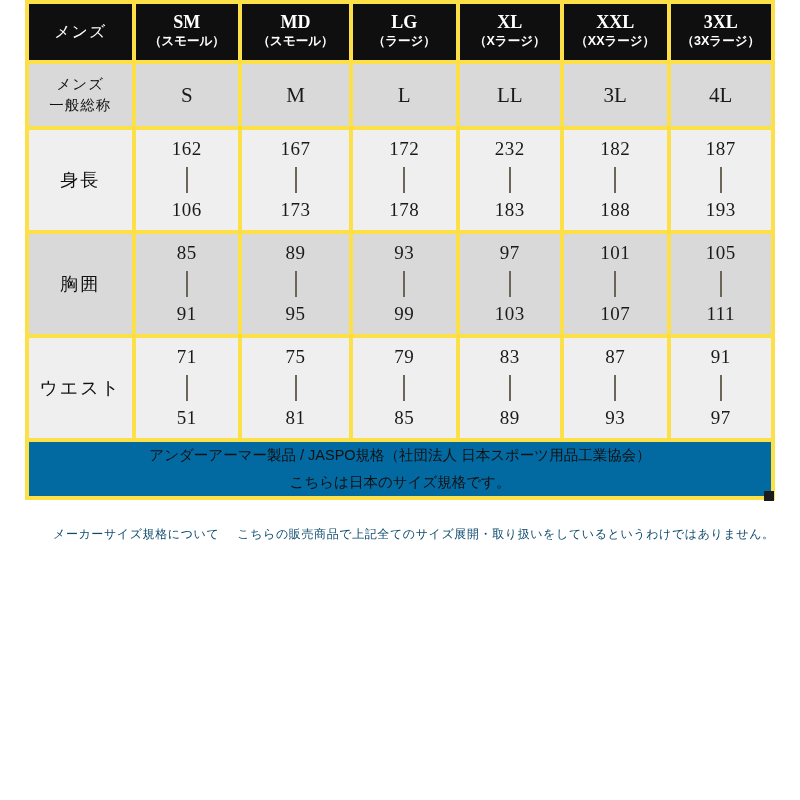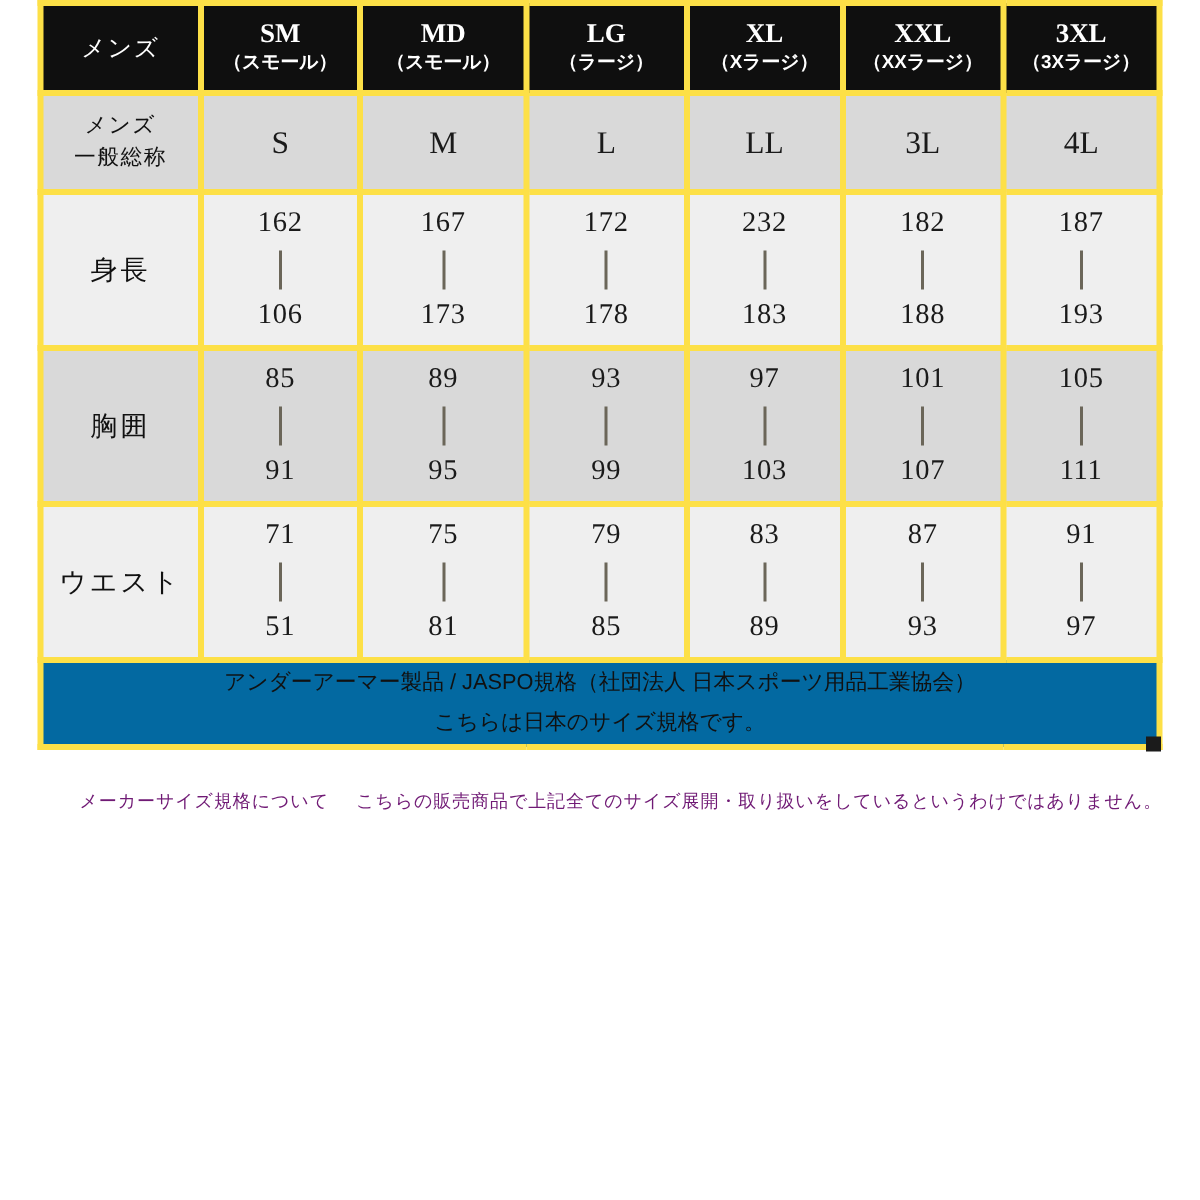--- a/index.html
+++ b/index.html
@@ -124,21 +124,21 @@
     padding: 12px 14px 14px 14px;
     font-size: 14.5px;
     line-height: 1.85;
     color: #111;
   }
 
   .footnote {
     width: 750px;
     margin: 26px auto 0 auto;
     font-size: 12px;
-    color: #701a75;
+    color: #0c4a6e;
     letter-spacing: 0.6px;
     padding-left: 28px;
     box-sizing: border-box;
   }
   .footnote .gap { display: inline-block; width: 18px; }
   
   .corner-tick {
     position: absolute;
     right: 1px;
     bottom: -1px;

